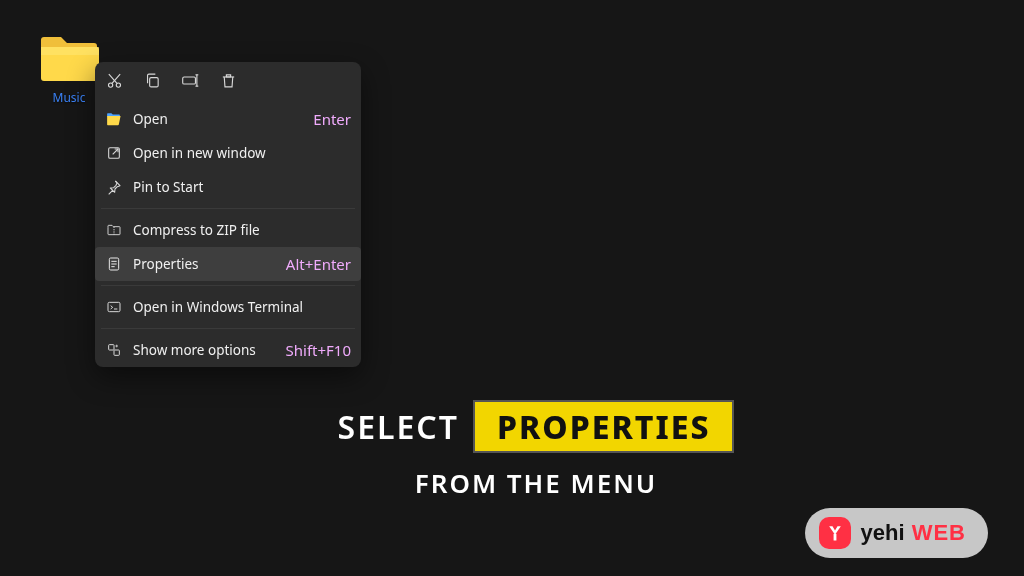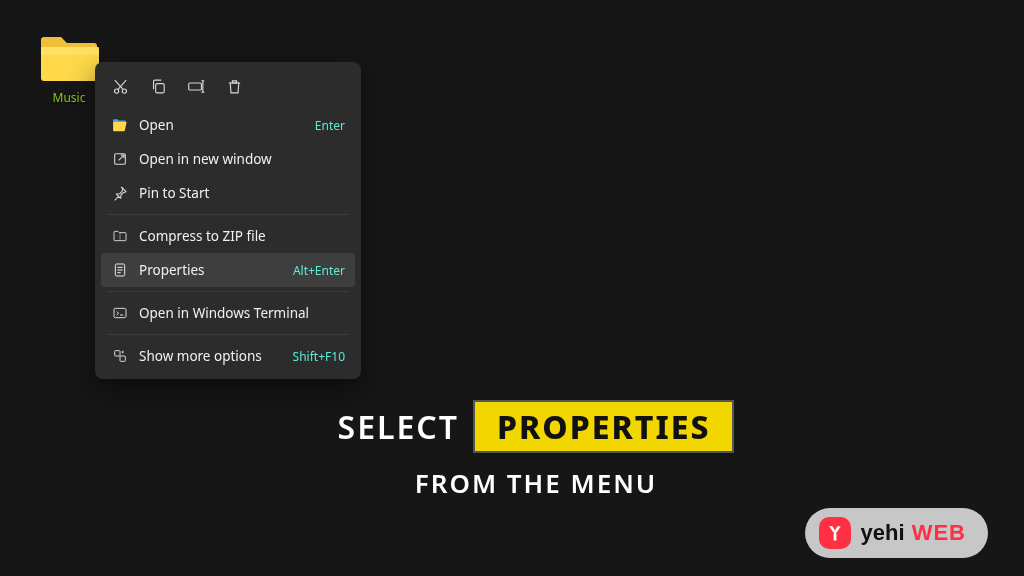--- a/index.html
+++ b/index.html
@@ -21,33 +21,32 @@
     width: 72px;
     text-align: center;
   }
   .desktop-folder .folder-icon {
     width: 60px;
     height: 48px;
     margin: 0 auto 6px;
   }
   .desktop-folder .folder-label {
     font-size: 12px;
-    color: #84cc16;
+    color: #3b82f6;
     text-shadow: 0 1px 2px rgba(0,0,0,.6);
   }
 
   
   .context-menu {
     position: absolute;
     left: 95px;
     top: 62px;
     width: 266px;
     background: #2c2c2c;
     border-radius: 8px;
-    padding: 6px;
     box-shadow: 0 10px 28px rgba(0,0,0,.48);
   }
   .context-menu .icon-bar {
     display: flex;
     gap: 4px;
     padding: 2px 2px 6px 2px;
   }
   .icon-bar .icon-btn {
     width: 34px;
     height: 32px;
@@ -78,22 +77,22 @@
     display: flex;
     align-items: center;
     justify-content: center;
     flex-shrink: 0;
   }
   .menu-item .mi-label {
     flex: 1;
     text-align: left;
   }
   .menu-item .mi-accel {
-    font-size: 12px;
-    color: #5eead4;
+    font-size: 15px;
+    color: #f0abfc;
   }
 
   .menu-divider {
     height: 1px;
     background: #3a3a3a;
     margin: 4px 6px;
   }
 
   
   .caption {

